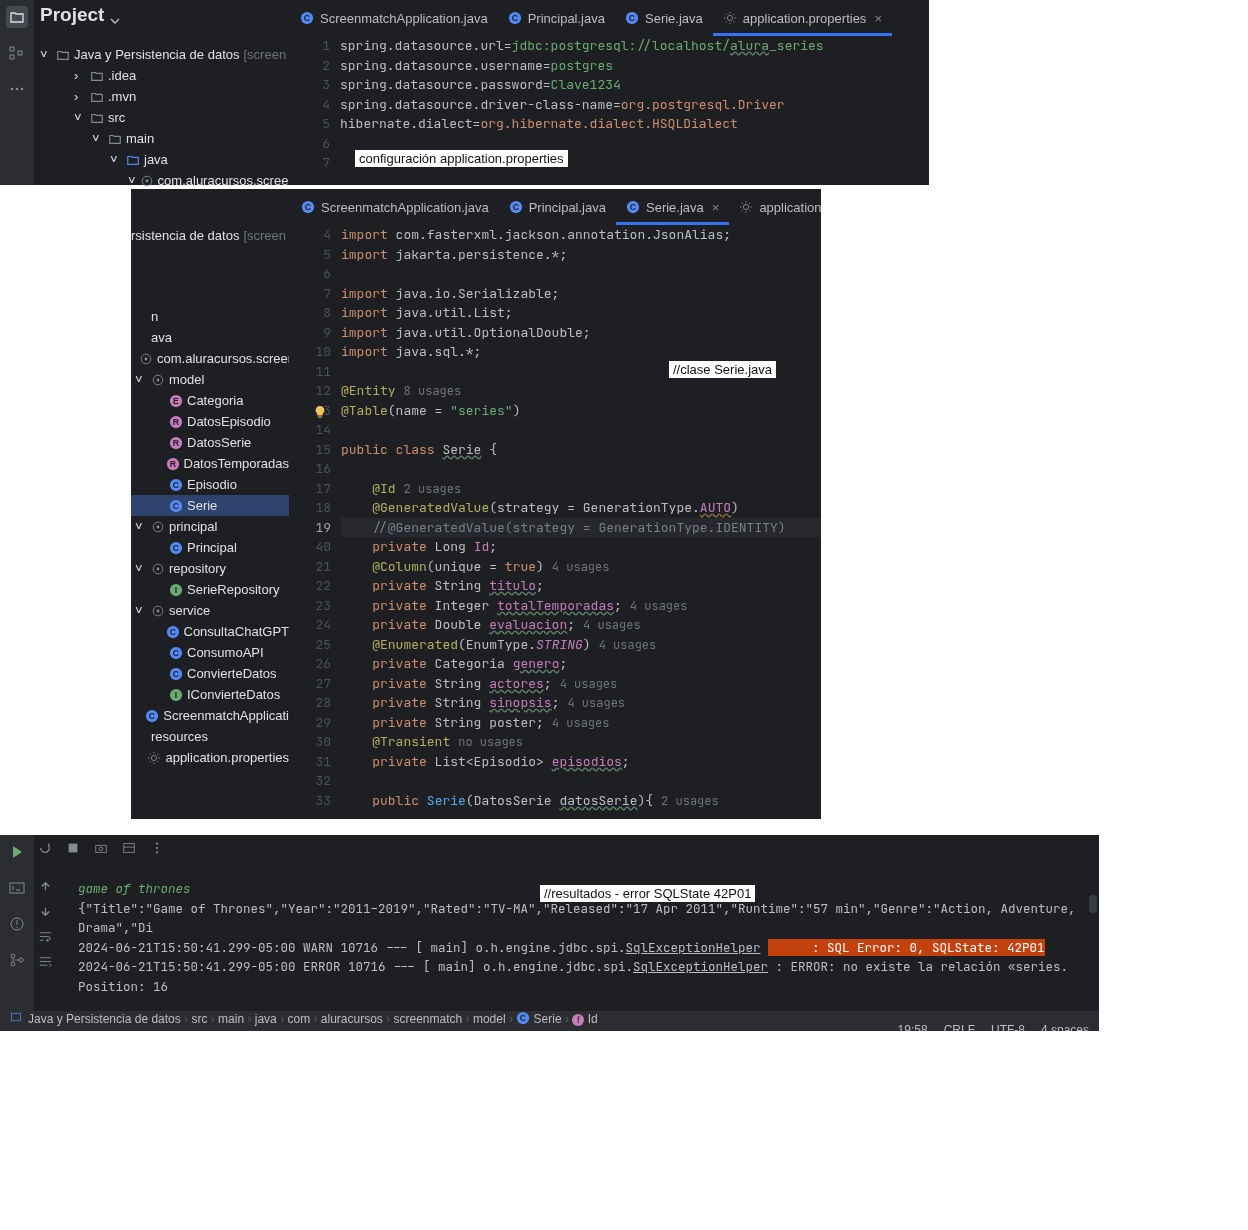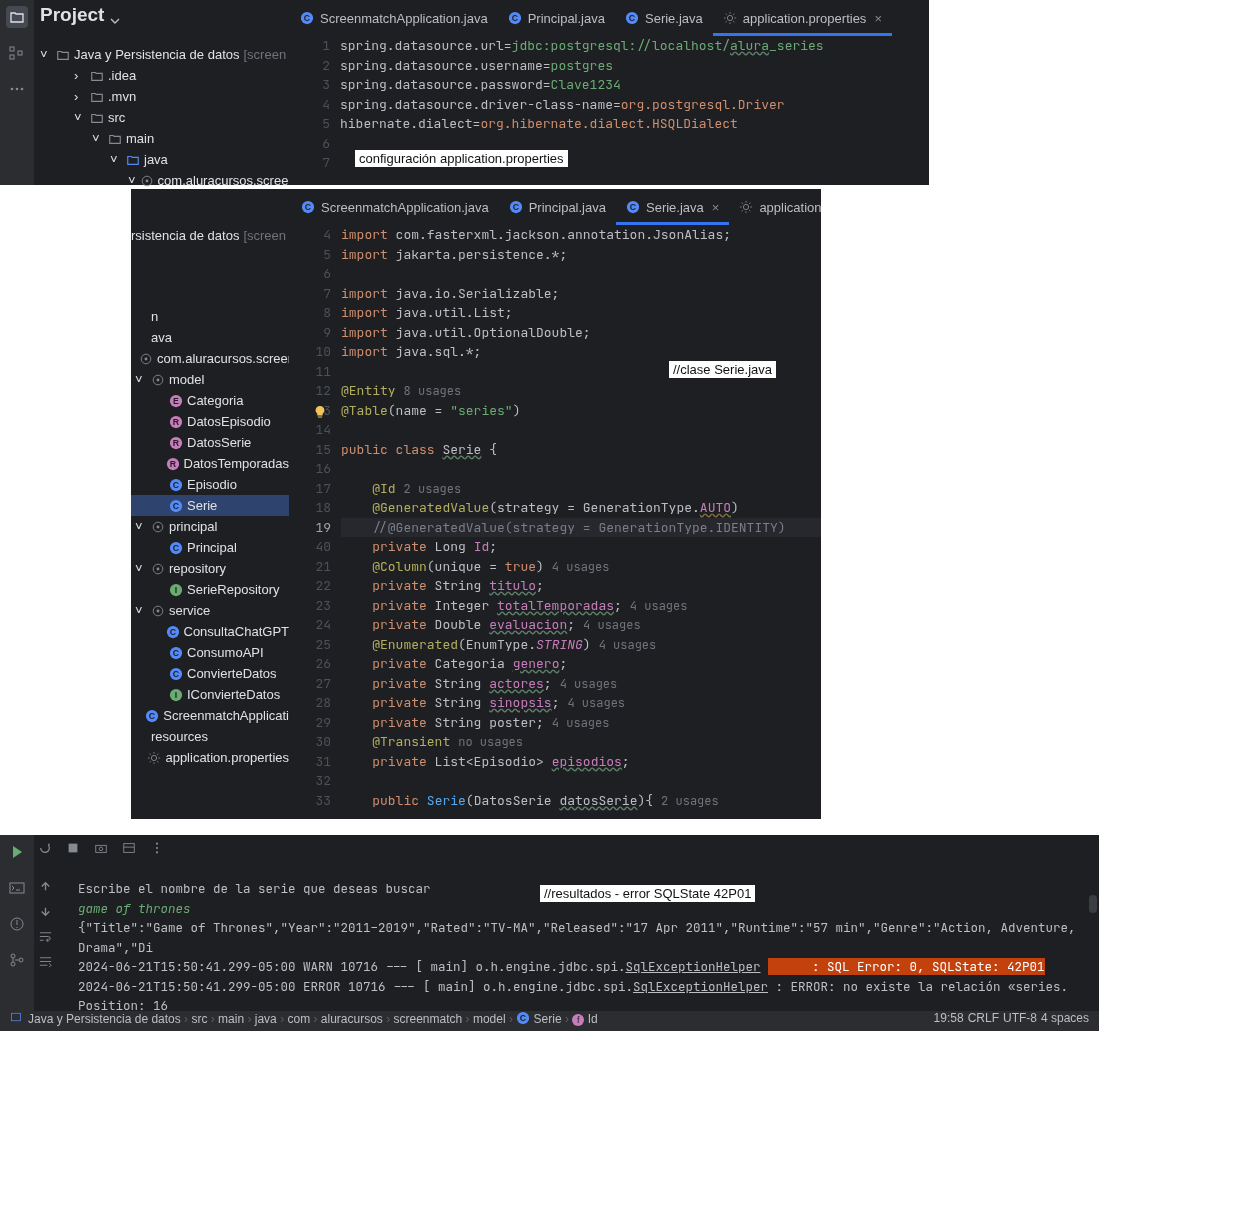--- a/index.html
+++ b/index.html
@@ -64,21 +64,21 @@
 .console { position:absolute; left:78px; top:44px; right:8px; font-family:"JetBrains Mono",monospace; font-size:12.5px; line-height:19.5px; }
 .c-green { color:#6aab73; font-style:italic; }
 .csel { background:#c2410c; color:#fff;padding-left:44px; }
 .ulg { text-decoration:underline; }
 .sidecol { position:absolute; left:38px; top:44px; display:flex; flex-direction:column; gap:10px; align-items:center; }
 .sidecol svg { width:15px; height:15px; }
 
 
 .crumb { position:absolute; left:0; bottom:0; height:20px; width:100%; background:#2b2d30; display:flex; align-items:flex-start; padding:0 10px; font-size:12px; color:#bcbec4; gap:6px; }
 .crumb .sep { color:#5a5d63; }
-.status-right { margin-left:auto; display:flex; gap:4px; }
+.status-right { margin-left:auto; display:flex; gap:16px;margin-top:12px; }
 
 .vscroll { position:absolute; right:2px; width:8px; background:#3a3d42; border-radius:4px; }
 </style>
 </head>
 <body>
 
 <div id="panel1" class="panel">
   <div class="iconstrip">
     <div class="ic active">
         <svg viewBox="0 0 16 16">
@@ -507,21 +507,20 @@
         <path d="M8 4v8M4 8l4 4 4-4" fill="none" stroke="#868a91" stroke-width="1.4"></path>
       </svg>
     <svg viewBox="0 0 16 16">
         <path d="M2 4h12M2 8h9a2 2 0 010 4h-2m0 0l2-2m-2 2l2 2M2 12h4" fill="none" stroke="#868a91"></path>
       </svg>
     <svg viewBox="0 0 16 16">
         <path d="M2 4h12M2 8h12M2 12h8m2-2l2 2-2 2" fill="none" stroke="#868a91"></path>
       </svg>
   </div>
   <div class="console" id="console">
-      <div>Escribe el nombre de la serie que deseas buscar</div>
       <div class="c-green">game of thrones</div>
       <div>{"Title":"Game of Thrones","Year":"2011–2019","Rated":"TV-MA","Released":"17 Apr 2011","Runtime":"57 min","Genre":"Action, Adventure, Drama","Di</div>
       <div>2024-06-21T15:50:41.299-05:00  WARN 10716 --- [           main] o.h.engine.jdbc.spi.<span class="ulg">SqlExceptionHelper</span>   <span class="csel">: SQL Error: 0, SQLState: 42P01</span></div>
       <div>2024-06-21T15:50:41.299-05:00 ERROR 10716 --- [           main] o.h.engine.jdbc.spi.<span class="ulg">SqlExceptionHelper</span>   : ERROR: no existe la relación «series.</div>
       <div>  Position: 16</div>
     </div>
   <div class="vscroll" style="top:60px; height:18px;"></div>
   <div class="overlay" style="left:540px; top:50px;text-align:right;">//resultados - error SQLState 42P01</div>
   <div class="crumb">
     <svg width="12" height="12" viewBox="0 0 16 16">

